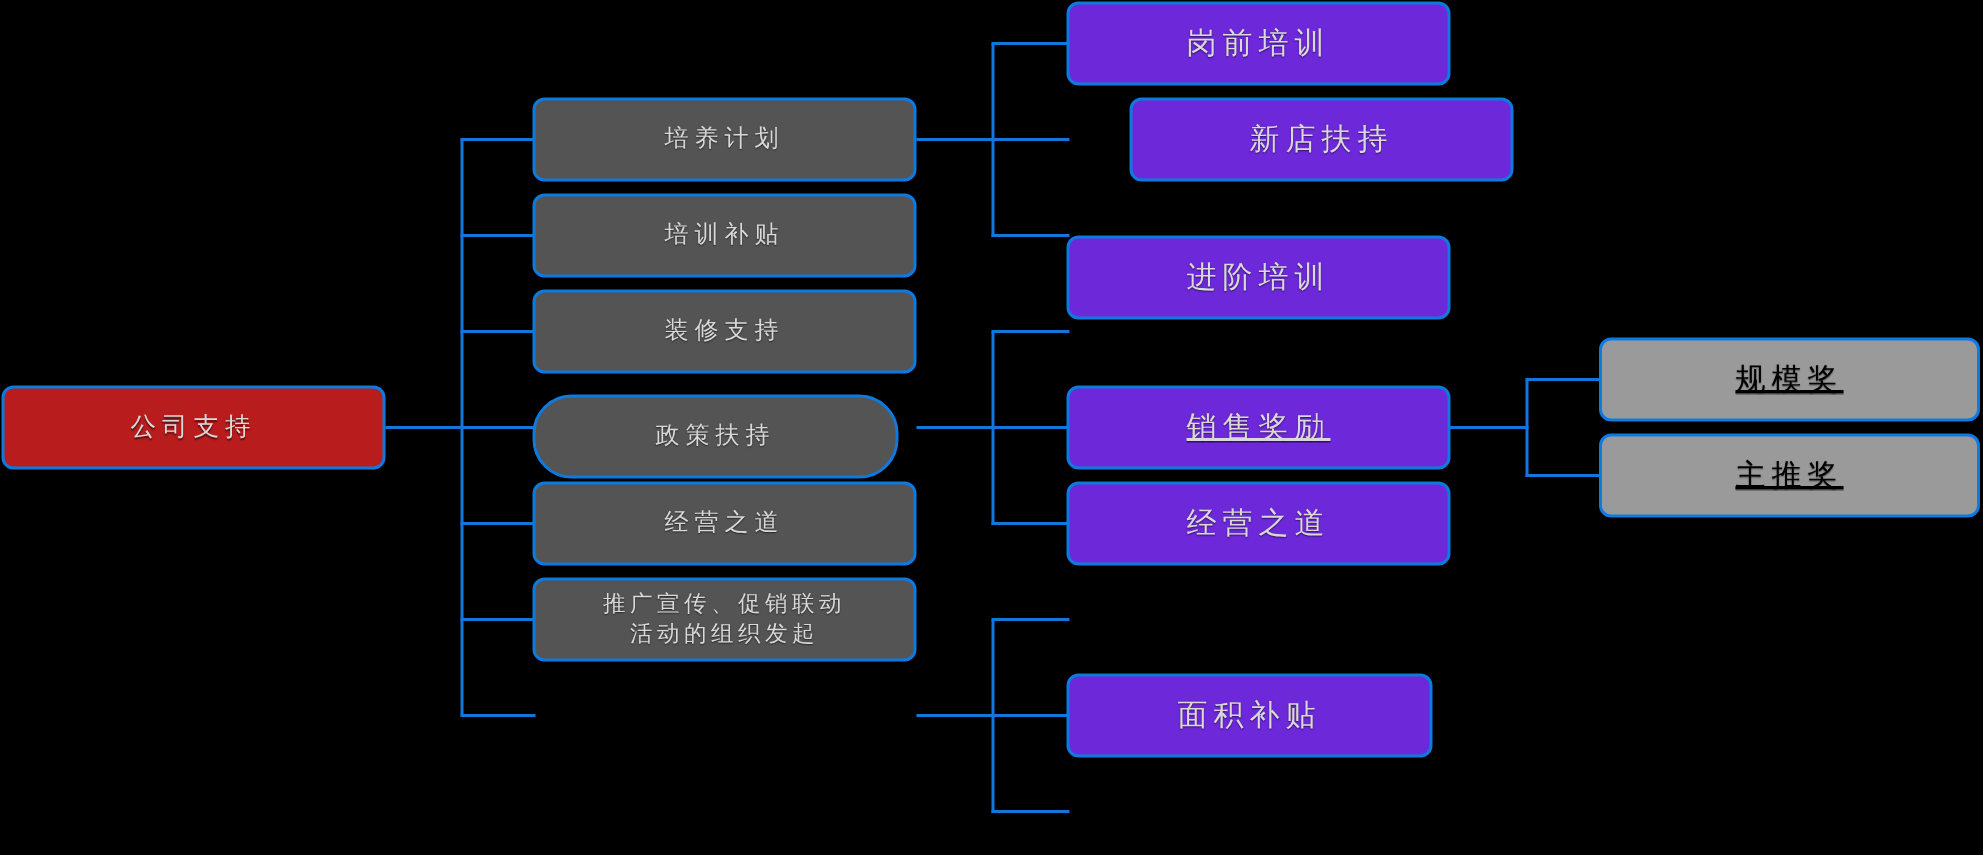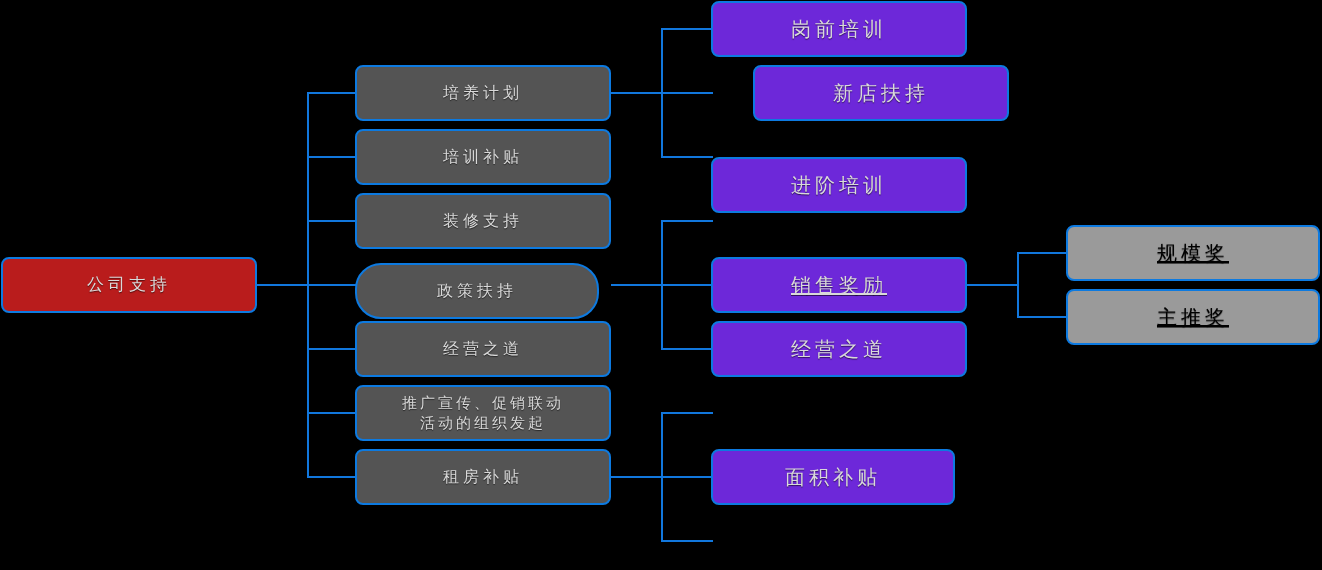--- a/index.html
+++ b/index.html
@@ -76,21 +76,20 @@
 
   <div class="node lvl1" style="left:1px;top:257px;width:256px;height:56px;">公司支持</div>
 
   <div class="node lvl2" style="left:355px;top:65px;width:256px;height:56px;">培养计划</div>
   <div class="node lvl2" style="left:355px;top:129px;width:256px;height:56px;">培训补贴</div>
   <div class="node lvl2" style="left:355px;top:193px;width:256px;height:56px;">装修支持</div>
   <div class="node lvl2" style="left:355px;top:263px;width:244px;height:56px;border-radius:26px;">政策扶持</div>
   <div class="node lvl2" style="left:355px;top:321px;width:256px;height:56px;">经营之道</div>
   <div class="node lvl2" style="left:355px;top:385px;width:256px;height:56px;font-size:15px;letter-spacing:3px;">推广宣传、促销联动
 活动的组织发起</div>
-  <div class="node lvl2" style="left:355px;top:449px;width:256px;height:56px;">租房补贴</div>
 
   <div class="node lvl3" style="left:711px;top:1px;width:256px;height:56px;">岗前培训</div>
   <div class="node lvl3" style="left:753px;top:65px;width:256px;height:56px;">新店扶持</div>
   <div class="node lvl3" style="left:711px;top:129px;width:256px;height:56px;margin-top:28px;">进阶培训</div>
   <div class="node lvl3" style="left:711px;top:257px;width:256px;height:56px;text-decoration:underline;">销售奖励</div>
   <div class="node lvl3" style="left:711px;top:321px;width:256px;height:56px;">经营之道</div>
   <div class="node lvl3" style="left:711px;top:449px;width:244px;height:56px;">面积补贴</div>
 
   <div class="node lvl4" style="left:1066px;top:225px;width:254px;height:56px;">规模奖</div>
   <div class="node lvl4" style="left:1066px;top:289px;width:254px;height:56px;">主推奖</div>

